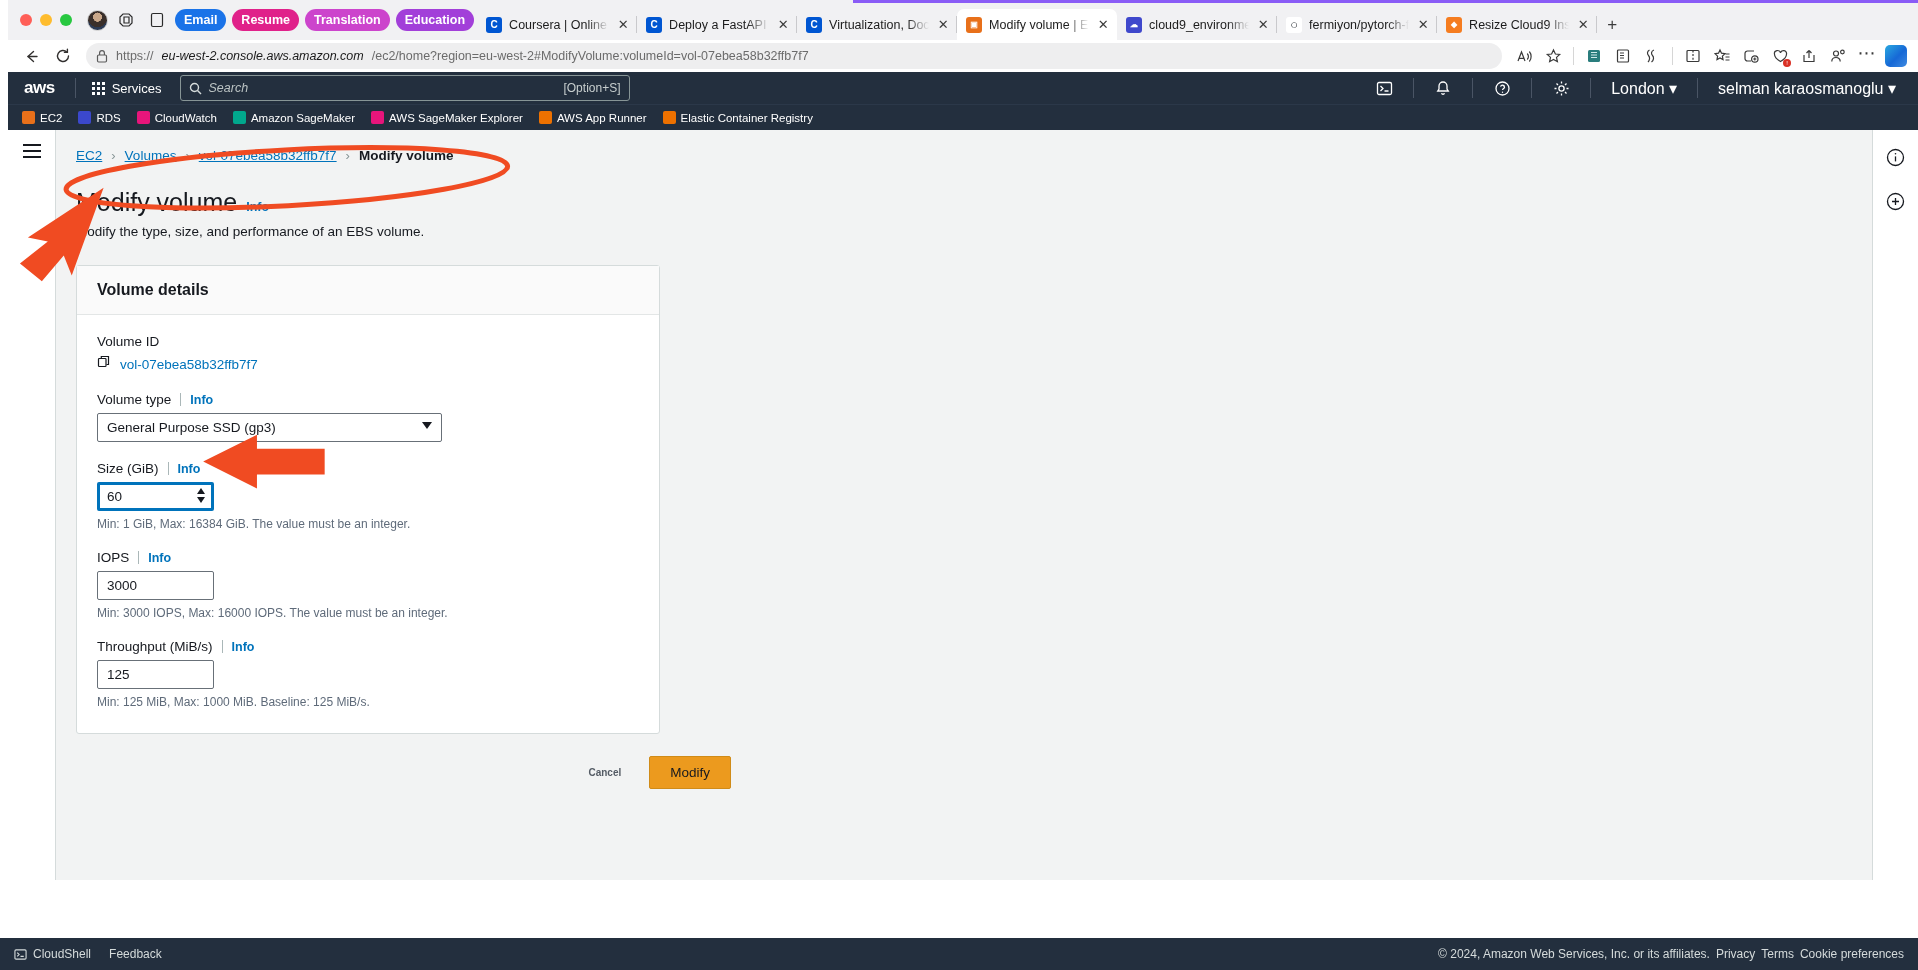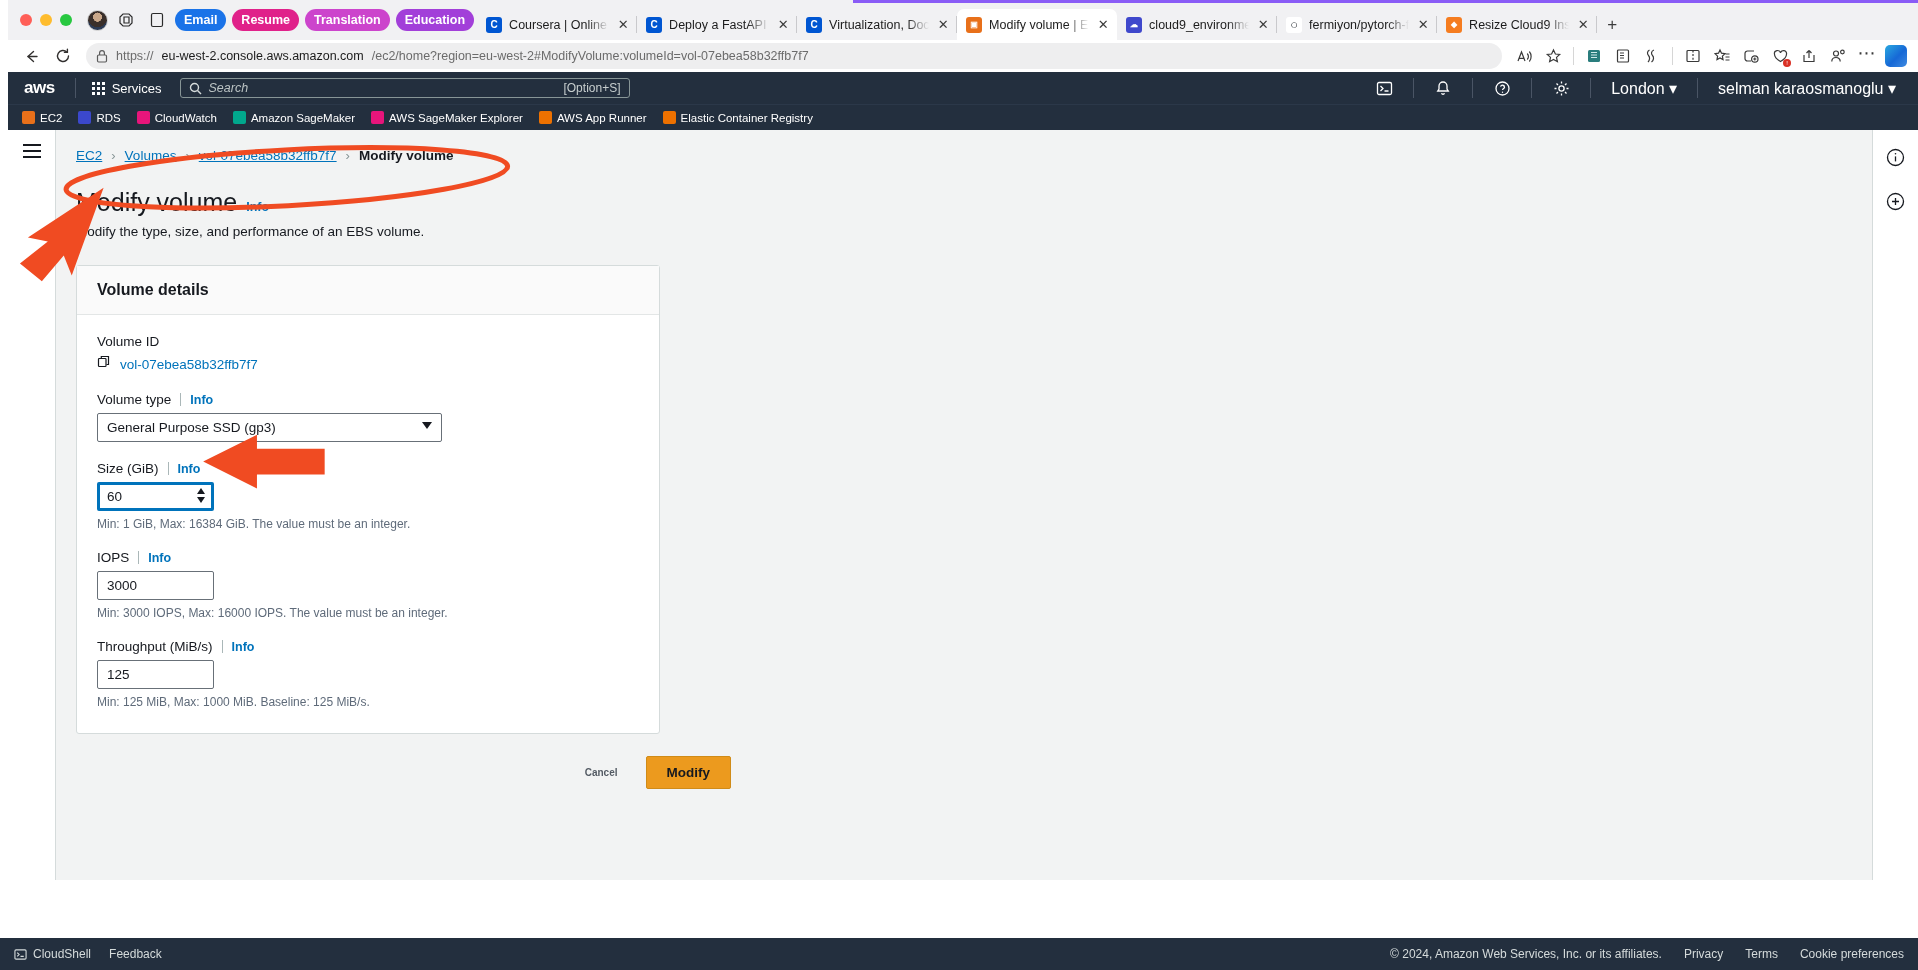--- a/index.html
+++ b/index.html
@@ -77,41 +77,41 @@
   }
   .nav-btn {
     width: 30px; height: 28px; display: flex; align-items: center; justify-content: center;
     color: #32302f; border-radius: 4px;
   }
   .omnibox {
     flex: 1 1 auto; height: 26px; background: #eeeeef; border-radius: 13px;
     display: flex; align-items: center; gap: 8px; padding: 0 10px; margin: 0 6px;
     font-size: 12.5px; color: #6b6b6b; overflow: hidden;
   }
-  .omnibox .host { color: #1b1b1b; }
+  .omnibox .host { color: #1b1b1b; font-style: italic; }
   .toolbar-right { display: flex; align-items: center; gap: 1px; }
   .tb-ico { width: 28px; height: 28px; display: flex; align-items: center; justify-content: center; color: #3a3a3a; position: relative; }
   .tb-sep { width: 1px; height: 18px; background: #d6d6d6; margin: 0 5px; }
   .copilot {
     width: 22px; height: 22px; border-radius: 5px;
     background: linear-gradient(135deg, #2aa9e0 0%, #1668d6 55%, #3f8ae0 100%);
   }
 
   
   .aws-head {
     height: 32px; background: #232f3e; display: flex; align-items: center;
     padding: 0 12px; gap: 0; color: #ffffff;
   }
   .aws-logo { font-size: 17px; font-weight: 700; letter-spacing: -0.5px; padding: 0 10px 0 4px; position: relative; }
   .hdiv { width: 1px; height: 20px; background: #4a5565; margin: 0 10px; }
   .services-btn { display: flex; align-items: center; gap: 7px; font-size: 13px; padding: 0 6px; }
   .grid9 { display: grid; grid-template-columns: repeat(3, 3px); grid-template-rows: repeat(3, 3px); gap: 2px; }
   .grid9 i { background: #fff; display: block; width: 3px; height: 3px; }
   .aws-search {
-    width: 450px; height: 20px; background: #232f3e; border: 1px solid #879596;
+    width: 450px; height: 26px; background: #232f3e; border: 1px solid #879596;
     border-radius: 3px; display: flex; align-items: center; gap: 7px;
     padding: 0 8px; margin-left: 12px; font-size: 12.5px; color: #d5dbdb;
   }
   .aws-search .ph { color: #bcc4c4; font-style: italic; }
   .aws-search .kbd { margin-left: auto; color: #c8cfcf; font-size: 12px; }
   .aws-head-right { margin-left: auto; display: flex; align-items: center; gap: 0; }
   .ah-ico { width: 38px; height: 32px; display: flex; align-items: center; justify-content: center; color: #ffffff; }
   .ah-text { font-size: 16px; padding: 0 10px; color: #fff; white-space: nowrap; }
 
   .favbar {
@@ -180,31 +180,31 @@
     align-items: center; gap: 3px; pointer-events: none;
   }
   .spin i { width: 0; height: 0; display: block; }
   .spin i.up { border-left: 4.5px solid transparent; border-right: 4.5px solid transparent; border-bottom: 6px solid #16191f; }
   .spin i.dn { border-left: 4.5px solid transparent; border-right: 4.5px solid transparent; border-top: 6px solid #16191f; }
   .hint { font-size: 12px; color: #5f6b7a; margin-top: 6px; }
 
   .actions { width: 655px; display: flex; justify-content: flex-end; align-items: center; gap: 18px; margin-top: 22px; }
   .btn-cancel { font-size: 10px; font-weight: 700; color: #545b64; background: none; border: none; padding: 8px 10px; font-family: inherit; text-align: center; }
   .btn-modify {
-    font-size: 13.5px; font-weight: 700; color: #16191f; background: #ec9a1e;
+    font-size: 13.5px; font-weight: 400; color: #16191f; background: #ec9a1e;
     border: 1px solid #d08b18; border-radius: 2px; padding: 8px 20px; font-family: inherit;
   }
 
   
   .footer {
     position: absolute; left: 0; right: 0; bottom: 0; height: 32px; background: #232f3e;
     display: flex; align-items: center; padding: 0 14px; color: #d5dbdb; font-size: 12px;
   }
   .footer .fl { display: flex; align-items: center; gap: 18px; }
-  .footer .fr { margin-left: auto; display: flex; align-items: center; gap: 22px; }
+  .footer .fr { margin-left: auto; display: flex; align-items: center; gap: 6px; }
   .footer .fitem { display: flex; align-items: center; gap: 6px; color: #d5dbdb; }
   #anno-layer { position: absolute; inset: 0; pointer-events: none; z-index: 50; }
 </style>
 </head>
 <body>
 
 <div class="browser">
 
   <div class="tabstrip">
     <div class="purple-underline"></div>

